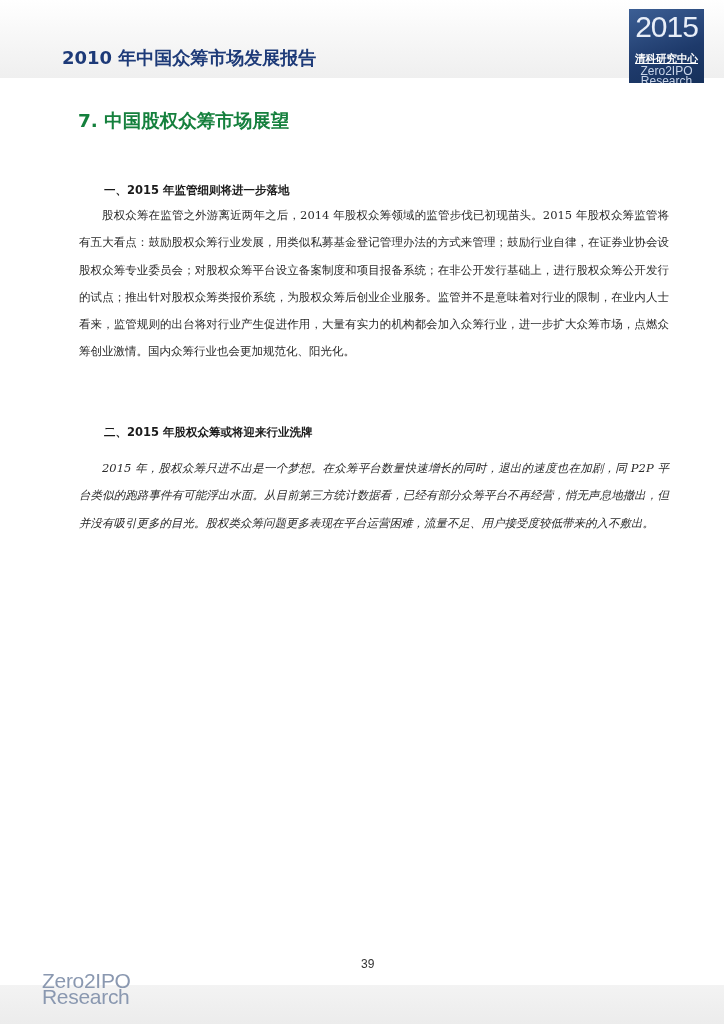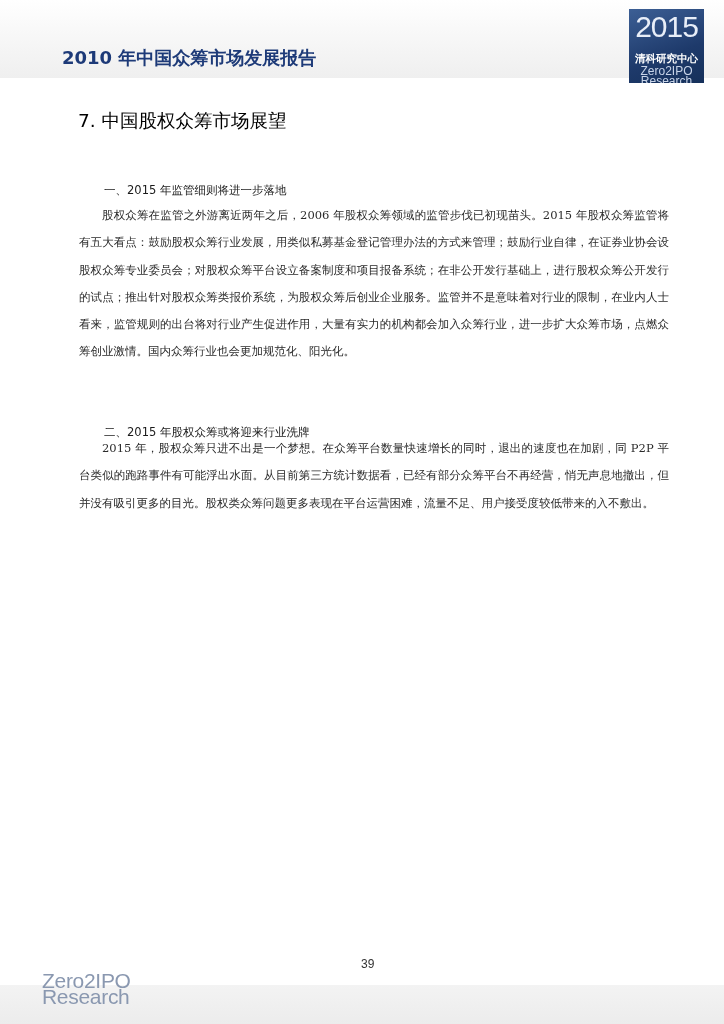--- a/index.html
+++ b/index.html
@@ -20,35 +20,35 @@
     background: linear-gradient(160deg, #3c5f95 0%, #1e3a6b 60%, #15305a 100%);
     color: #fff; text-align: center; overflow: hidden;
   }
   .logo-year {
     font-family: "Liberation Sans", sans-serif; font-weight: normal;
     font-size: 30px; line-height: 32px; margin-top: 2px; letter-spacing: -1px;
     color: #e8eef8;
   }
   .logo-cn {
     font-family: "DejaVu Sans", sans-serif; font-weight: bold;
-    font-size: 10.5px; line-height: 14px; margin-top: 8px; color: #ffffff;
+    font-size: 10.5px; line-height: 14px; margin-top: 8px; color: #ffffff; text-decoration: underline;
   }
   .logo-en {
     font-family: "Liberation Sans", sans-serif; font-size: 12px; line-height: 10px;
     color: #c8d4e8; margin-top: 1px;
   }
 
   .section-title {
     position: absolute; left: 78px; top: 108px;
-    font-family: "DejaVu Sans", sans-serif; font-weight: normal;
-    font-size: 18.5px; color: #000000; line-height: 26px;
+    font-family: "DejaVu Sans", sans-serif; font-weight: bold;
+    font-size: 18.5px; color: #15803d; line-height: 26px;
   }
   .subhead {
     position: absolute; left: 104px; font-family: "DejaVu Sans", sans-serif;
-    font-weight: normal; font-size: 11.5px; color: #1a1a1a; line-height: 16px;
+    font-weight: bold; font-size: 11.5px; color: #1a1a1a; line-height: 16px;
   }
   .para {
     position: absolute; left: 79px; width: 590px;
     font-family: "DejaVu Serif", serif; font-size: 11.5px; color: #2a2a2a;
     line-height: 27.3px; text-indent: 2em; text-align: justify;
   }
 
   .footer-band {
     position: absolute; left: 0; top: 985px; width: 724px; height: 39px;
     background: linear-gradient(to bottom, #f3f3f3 0%, #ececec 100%);
@@ -71,23 +71,23 @@
 
 <div class="logo-box">
   <div class="logo-year">2015</div>
   <div class="logo-cn">清科研究中心</div>
   <div class="logo-en">Zero2IPO Research</div>
 </div>
 
 <div class="section-title">7. 中国股权众筹市场展望</div>
 
 <div class="subhead" style="top:182px;">一、2015 年监管细则将进一步落地</div>
-<div class="para" style="top:202px;">股权众筹在监管之外游离近两年之后，2006 年股权众筹领域的监管步伐已初现苗头。2015 年股权众筹监管将有五大看点：鼓励股权众筹行业发展，用类似私募基金登记管理办法的方式来管理；鼓励行业自律，在证券业协会设股权众筹专业委员会；对股权众筹平台设立备案制度和项目报备系统；在非公开发行基础上，进行股权众筹公开发行的试点；推出针对股权众筹类报价系统，为股权众筹后创业企业服务。监管并不是意味着对行业的限制，在业内人士看来，监管规则的出台将对行业产生促进作用，大量有实力的机构都会加入众筹行业，进一步扩大众筹市场，点燃众筹创业激情。国内众筹行业也会更加规范化、阳光化。</div>
+<div class="para" style="top:202px;">股权众筹在监管之外游离近两年之后，2014 年股权众筹领域的监管步伐已初现苗头。2015 年股权众筹监管将有五大看点：鼓励股权众筹行业发展，用类似私募基金登记管理办法的方式来管理；鼓励行业自律，在证券业协会设股权众筹专业委员会；对股权众筹平台设立备案制度和项目报备系统；在非公开发行基础上，进行股权众筹公开发行的试点；推出针对股权众筹类报价系统，为股权众筹后创业企业服务。监管并不是意味着对行业的限制，在业内人士看来，监管规则的出台将对行业产生促进作用，大量有实力的机构都会加入众筹行业，进一步扩大众筹市场，点燃众筹创业激情。国内众筹行业也会更加规范化、阳光化。</div>
 
 <div class="subhead" style="top:424px;text-align:center;">二、2015 年股权众筹或将迎来行业洗牌</div>
-<div class="para" style="top:435px;">2015 年，股权众筹只进不出是一个梦想。在众筹平台数量快速增长的同时，退出的速度也在加剧，同 P2P 平台类似的跑路事件有可能浮出水面。从目前第三方统计数据看，已经有部分众筹平台不再经营，悄无声息地撤出，但并没有吸引更多的目光。股权类众筹问题更多表现在平台运营困难，流量不足、用户接受度较低带来的入不敷出。</div>
+<div class="para" style="top:455px;font-style:italic;">2015 年，股权众筹只进不出是一个梦想。在众筹平台数量快速增长的同时，退出的速度也在加剧，同 P2P 平台类似的跑路事件有可能浮出水面。从目前第三方统计数据看，已经有部分众筹平台不再经营，悄无声息地撤出，但并没有吸引更多的目光。股权类众筹问题更多表现在平台运营困难，流量不足、用户接受度较低带来的入不敷出。</div>
 
 <div class="footer-band"></div>
 <div class="footer-logo">
   <div>Zero2IPO</div>
   <div>Research</div>
 </div>
 <div class="page-number">39</div>
 
 </body></html>

